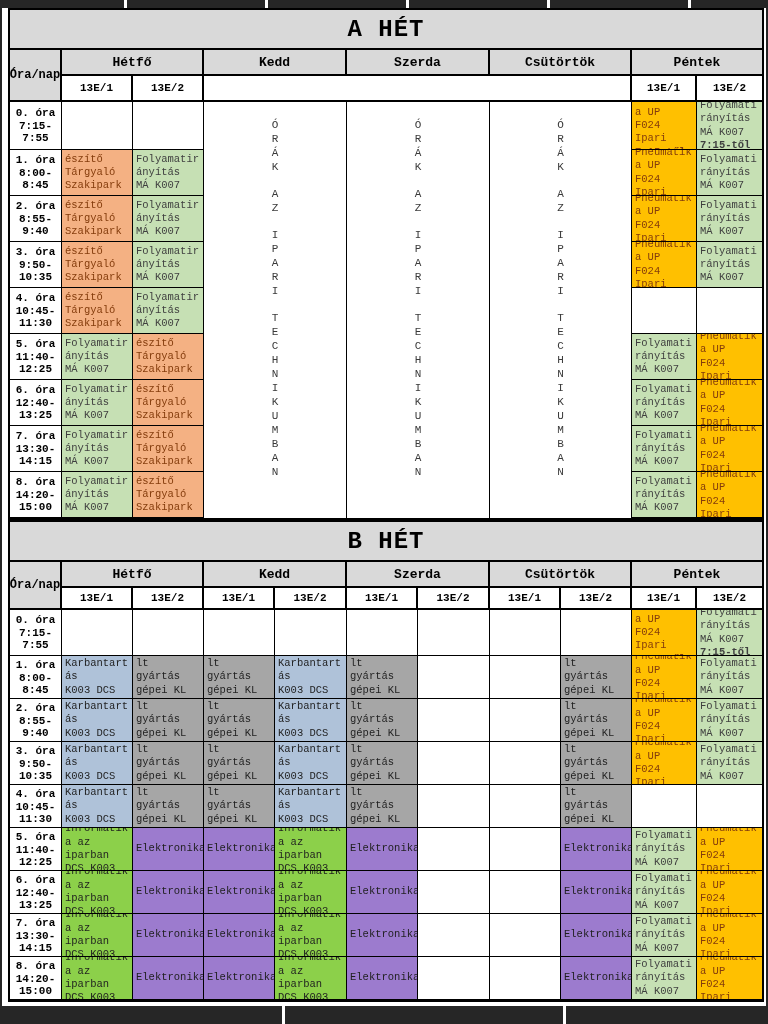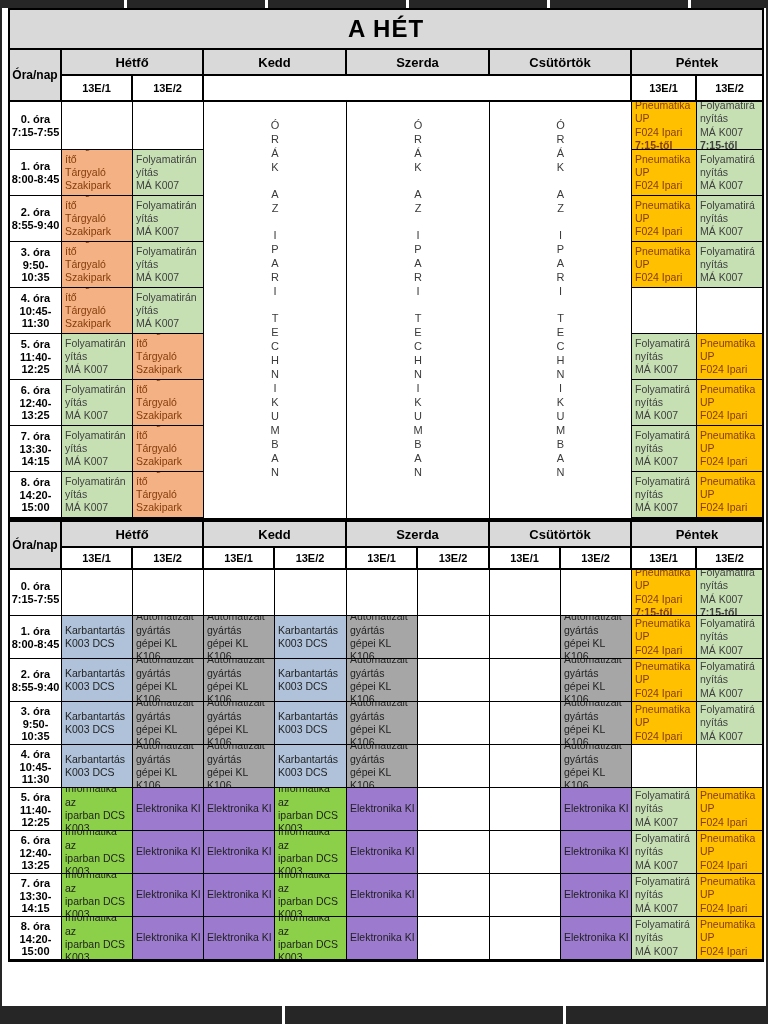--- a/index.html
+++ b/index.html
@@ -4,21 +4,21 @@
 <style>
   html,body{margin:0;padding:0;}
   .page{position:relative;width:768px;height:1024px;background:#fff;overflow:hidden;
         font-family:"Liberation Sans","DejaVu Sans",sans-serif;color:#000;}
   .edge{position:absolute;background:#262626;}
   .edge-top{left:0;top:0;width:768px;height:8px;}
   .edge-bottom{left:0;top:1006px;width:768px;height:18px;}
   .edge-left{left:0;top:0;width:2px;height:1024px;}
   .edge-right{right:0;top:0;width:2px;height:1024px;}
   .tick{position:absolute;top:0;width:3px;height:100%;background:#fff;}
-  .tablewrap{position:absolute;left:8px;top:8px;width:752px;}
+  .tablewrap{position:absolute;left:8px;top:8px;width:752px;font-family:Liberation Mono, monospace;}
   .section{width:752px;border:2px solid #000;background:#fff;box-sizing:content-box;margin:0;}
   .title{height:38px;display:flex;align-items:center;justify-content:center;
          background:#D9D9D9;border-bottom:2px solid #000;font-weight:bold;font-size:24px;letter-spacing:1px;}
   .hdr{display:grid;}
   .hdr-a{grid-template-rows:26px 26px;}
   .hdr-b{grid-template-rows:26px 22px;}
   .ga{grid-template-columns:52px 71px 71px 143px 143px 142px 65px 65px;}
   .gb{grid-template-columns:52px 71px 71px 71px 72px 71px 72px 71px 71px 65px 65px;}
   .hcell{background:#D9D9D9;font-weight:bold;font-size:13px;display:flex;align-items:center;justify-content:center;
          border-right:2px solid #000;border-bottom:2px solid #000;box-sizing:border-box;overflow:hidden;}
@@ -342,20 +342,21 @@
               <div>U</div>
               <div>M</div>
               <div>B</div>
               <div>A</div>
               <div>N</div>
             </div>
           </div>
         </div>
     </section>
     <section class="section">
+      <div class="title">B HÉT</div>
       <div class="hdr hdr-b gb" id="hdr-b">
           <div class="hcell corner" style="grid-area: 1 / 1 / span 2;">Óra/nap</div>
           <div class="hcell" style="grid-area: 1 / 2 / auto / span 2;">Hétfő</div>
           <div class="hcell" style="grid-area: 1 / 4 / auto / span 2;">Kedd</div>
           <div class="hcell" style="grid-area: 1 / 6 / auto / span 2;">Szerda</div>
           <div class="hcell" style="grid-area: 1 / 8 / auto / span 2;">Csütörtök</div>
           <div class="hcell" style="grid-area: 1 / 10 / auto / span 2; border-right: none;">Péntek</div>
           <div class="hcell sub" style="grid-area: 2 / 2 / auto / span 1;">13E/1</div>
           <div class="hcell sub" style="grid-area: 2 / 3 / auto / span 1;">13E/2</div>
           <div class="hcell sub" style="grid-area: 2 / 4 / auto / span 1;">13E/1</div>

